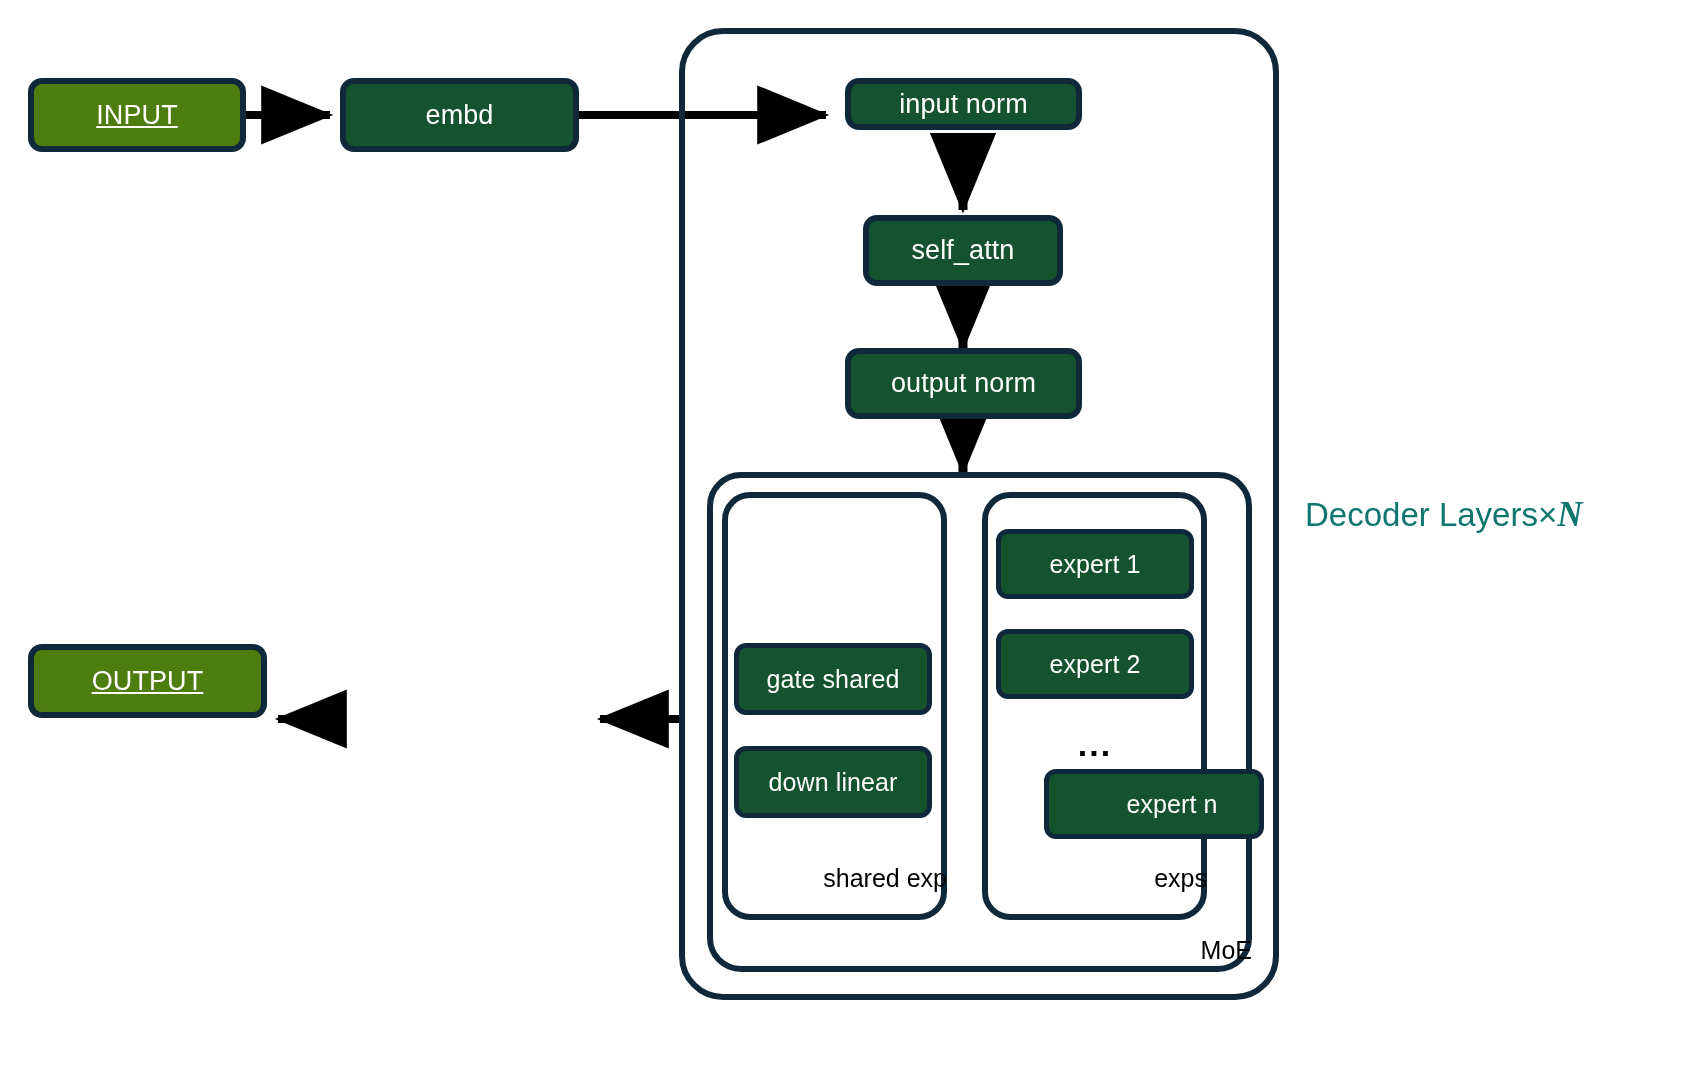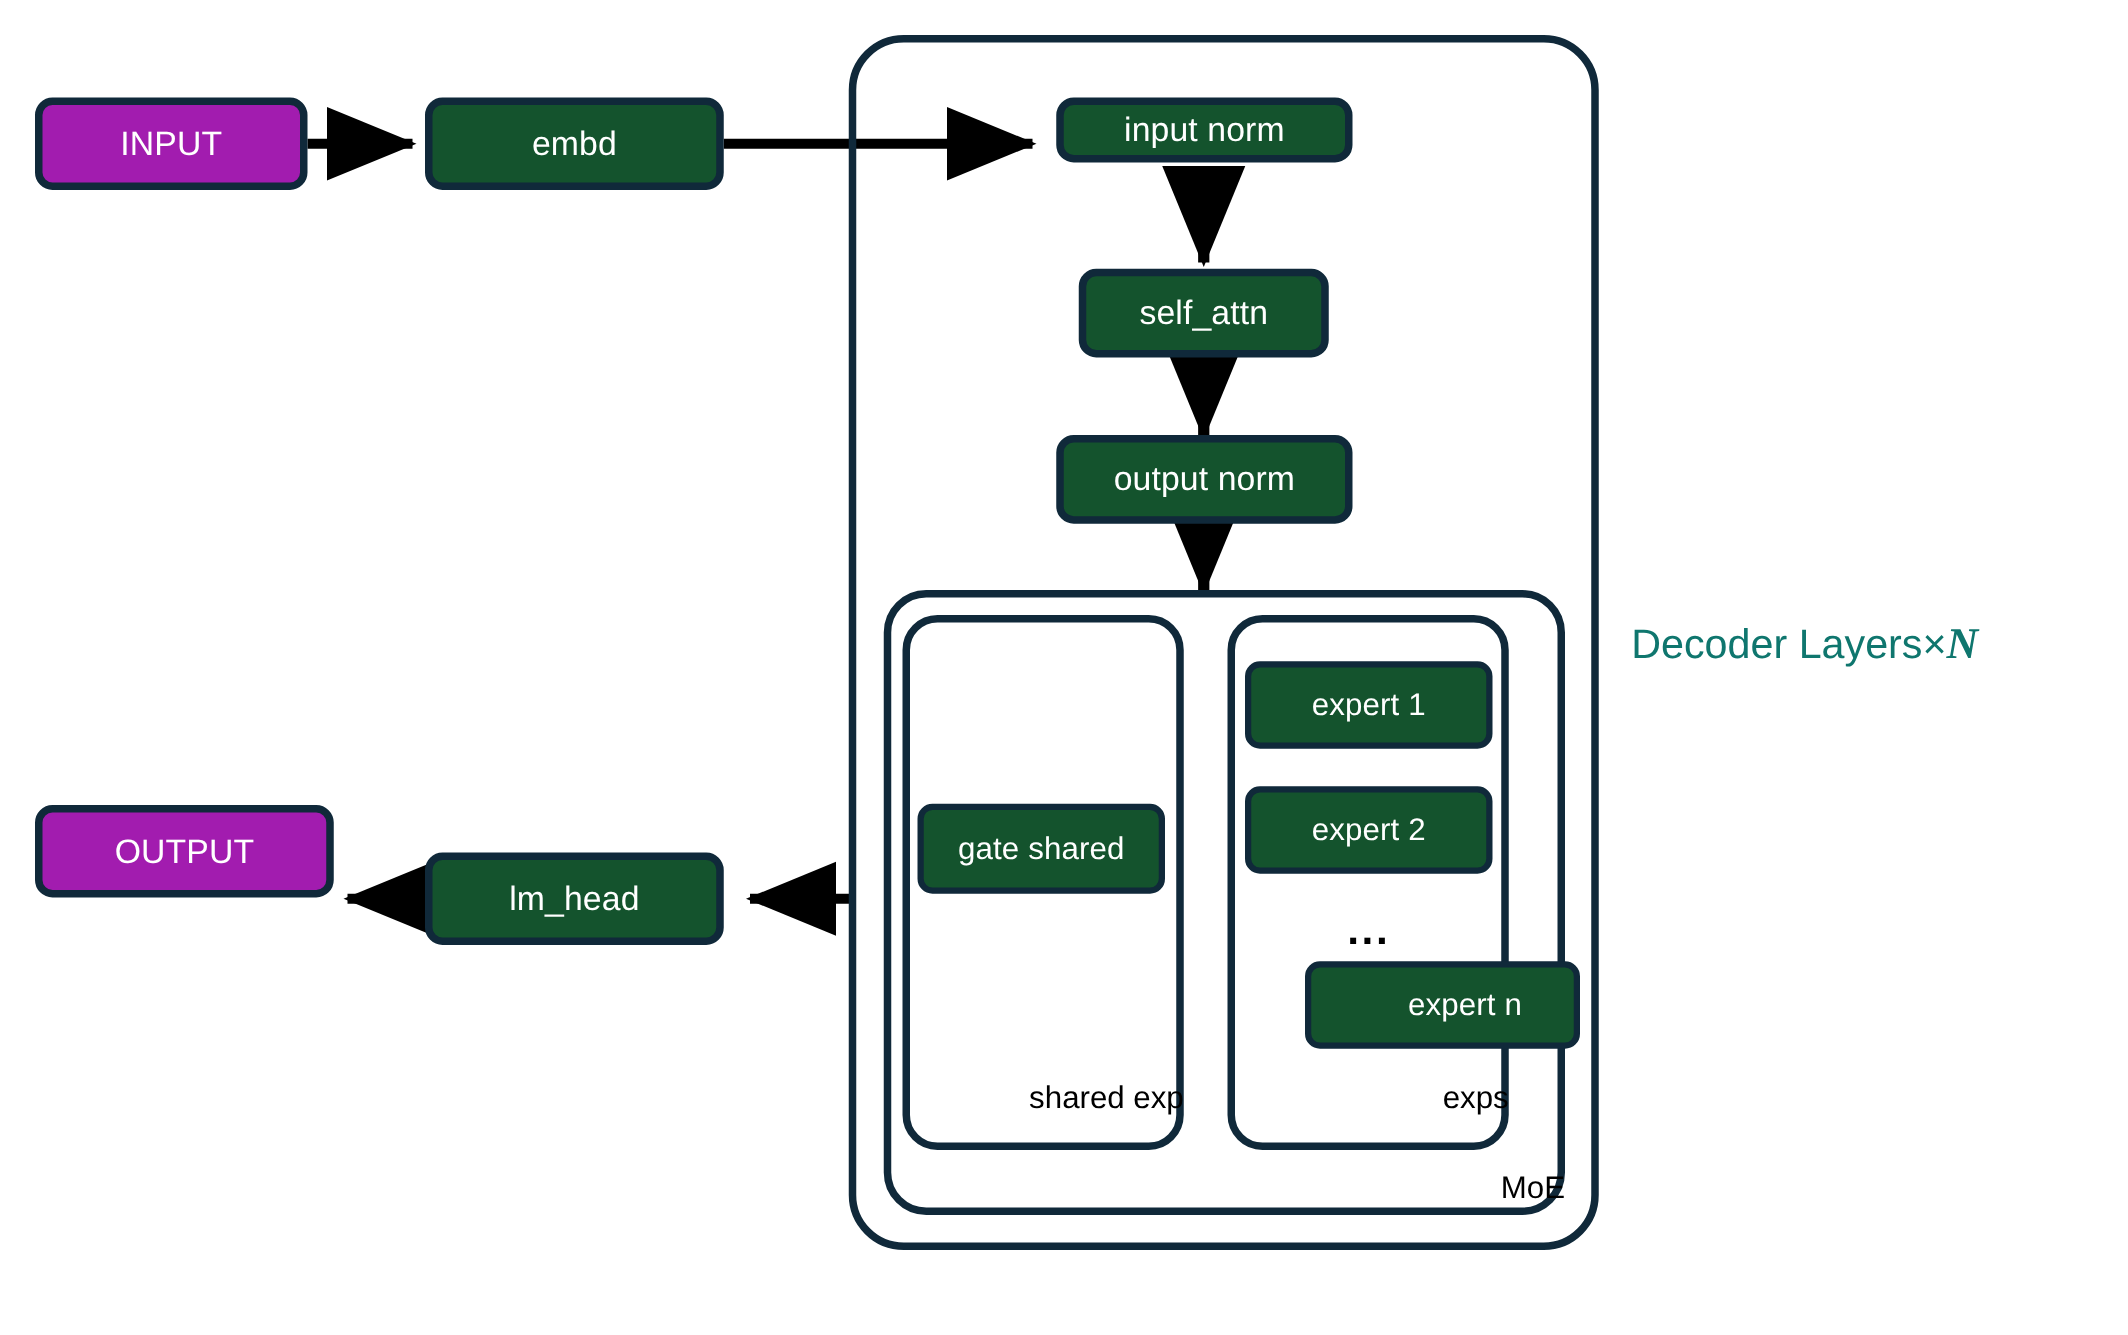--- a/index.html
+++ b/index.html
@@ -34,21 +34,21 @@
     border-radius: 14px;
     display: flex;
     align-items: center;
     justify-content: center;
     color: #ffffff;
     font-size: 27px;
     line-height: 1;
     letter-spacing: 0.1px;
     white-space: nowrap;
   }
-  .node.io   { background: #a21caf; }
+  .node.io   { background: #4d7c0f; text-decoration: underline; }
   .node.op   { background: #14532d; }
 
   .node.small {
     border-width: 5px;
     border-radius: 12px;
     font-size: 25px;
   }
 
   
   .container {
@@ -159,40 +159,40 @@
 
   <div class="container group" style="left:722px; top:492px; width:225px; height:428px;"></div>
 
   <div class="container-label" style="left:722px; top:866px; width:225px;">shared exp</div>
 
 
   <div class="node op small" style="left:734px; top:643px; width:198px; height:72px;">
     <span>gate shared</span>
   </div>
 
+  <div class="node op small" style="left:734px; top:746px; width:198px; height:72px;">
+    <span>down linear</span>
+  </div>
 
   <div class="container group" style="left:982px; top:492px; width:225px; height:428px;"></div>
 
   <div class="container-label" style="left:982px; top:866px; width:225px;">exps</div>
 
   <div class="node op small" style="left:996px; top:529px; width:198px; height:70px;">
     <span>expert 1</span>
   </div>
 
   <div class="node op small" style="left:996px; top:629px; width:198px; height:70px;">
     <span>expert 2</span>
   </div>
 
   <div class="ellipsis" style="left:996px; top:727px; width:198px; text-align:center;">...</div>
 
   <div class="node op small" style="left:1044px; top:769px; width:220px; height:70px;padding-left:36px;">
     <span>expert n</span>
   </div>
 
-  <div class="node op" style="left:340px; top:682px; width:239px; height:74px;">
-    <span>lm_head</span>
-  </div>
 
   <div class="node io" style="left:28px; top:644px; width:239px; height:74px;">
     <span>OUTPUT</span>
   </div>
 
 </div>
 
 </body></html>

